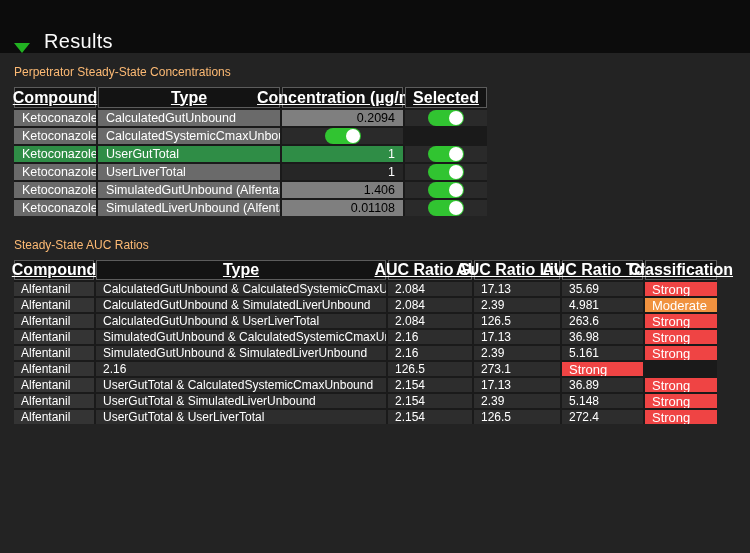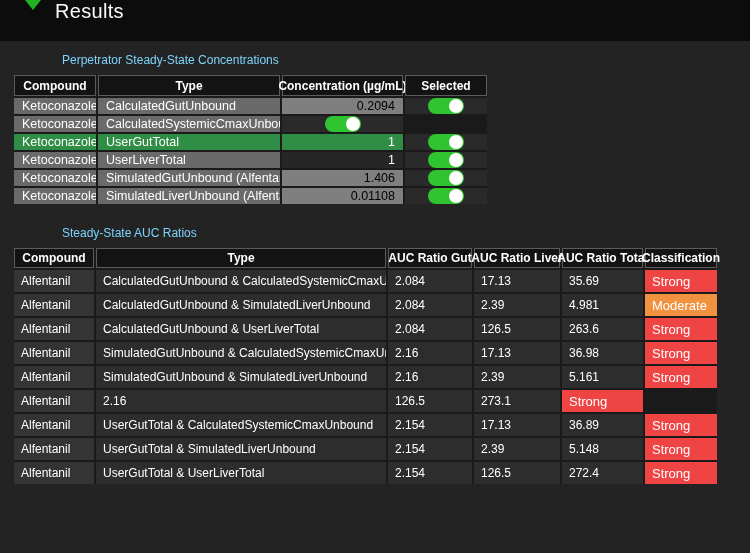--- a/index.html
+++ b/index.html
@@ -4,68 +4,68 @@
 <style>
   * { box-sizing: border-box; margin: 0; padding: 0; }
   html, body { width: 750px; height: 553px; overflow: hidden; }
   body {
     background: #232323;
     font-family: "Liberation Sans", sans-serif;
     color: #fff;
   }
   
   .header-bar {
-    height: 41px;
+    height: 53px;
     background: #0c0c0c;
     display: flex;
-    align-items: flex-start;
-    padding-left: 25px;
+    align-items: flex-end;
+    padding-left: 14px;
     cursor: pointer;
   }
   .tri-down {
     width: 0; height: 0;
     border-left: 8px solid transparent;
     border-right: 8px solid transparent;
     border-top: 10px solid #21b121;
     margin-right: 14px;
   }
   .page-title {
     font-size: 20px;
     color: #fafafa;
     letter-spacing: .3px;
   }
   
   .content { padding: 12px 14px 0 14px; }
   .section-title {
     font-size: 12px;
-    color: #7dd3fc;
+    color: #fdba74;
     margin-bottom: 8px;
-    margin-left: 48px;
   }
   .section-title.second { margin-top: 22px; }
   
   .gtable {
     display: flex;
     flex-direction: column;
     row-gap: 2px;
     background: #1a1a1a;
     width: -moz-fit-content;
     width: fit-content;
   }
   .grow { display: grid; column-gap: 2px; background: transparent; }
   .hcell {
     background: #131313;
     color: #fff;
     font-weight: bold;
-    font-size: 12px;
+    font-size: 16px;
     display: flex;
     align-items: center;
     justify-content: center;
     box-shadow: inset 0 0 0 1px #5c5c5c;
     white-space: nowrap;
+    text-decoration: underline;
   }
   .cell {
     display: flex;
     align-items: center;
     padding: 0 8px;
     font-size: 12.5px;
     color: #fff;
     white-space: nowrap;
     overflow: hidden;
   }
@@ -90,21 +90,21 @@
   .toggle .knob {
     position: absolute;
     top: 1px; right: 1px;
     width: 14px; height: 14px;
     border-radius: 50%;
     background: #fff;
   }
   
   .t2 .grow { grid-template-columns: 80px 290px 84px 86px 81px 72px; }
   .t2 .grow.head { height: 20px; }
-  .t2 .grow.data { height: 22px; }
+  .t2 .grow.data { height: 14px; }
   .t2 .cell { font-size: 12px; padding: 0 7px; background: #2d2d2d; }
   .t2 .cell-compound { background: #343434; }
   .t2 .class-cell { font-size: 13px; color: #fff; text-align: right; }
 </style>
 </head>
 <body>
 
 <div class="header-bar">
   <span class="tri-down"></span>
   <span class="page-title">Results</span>

